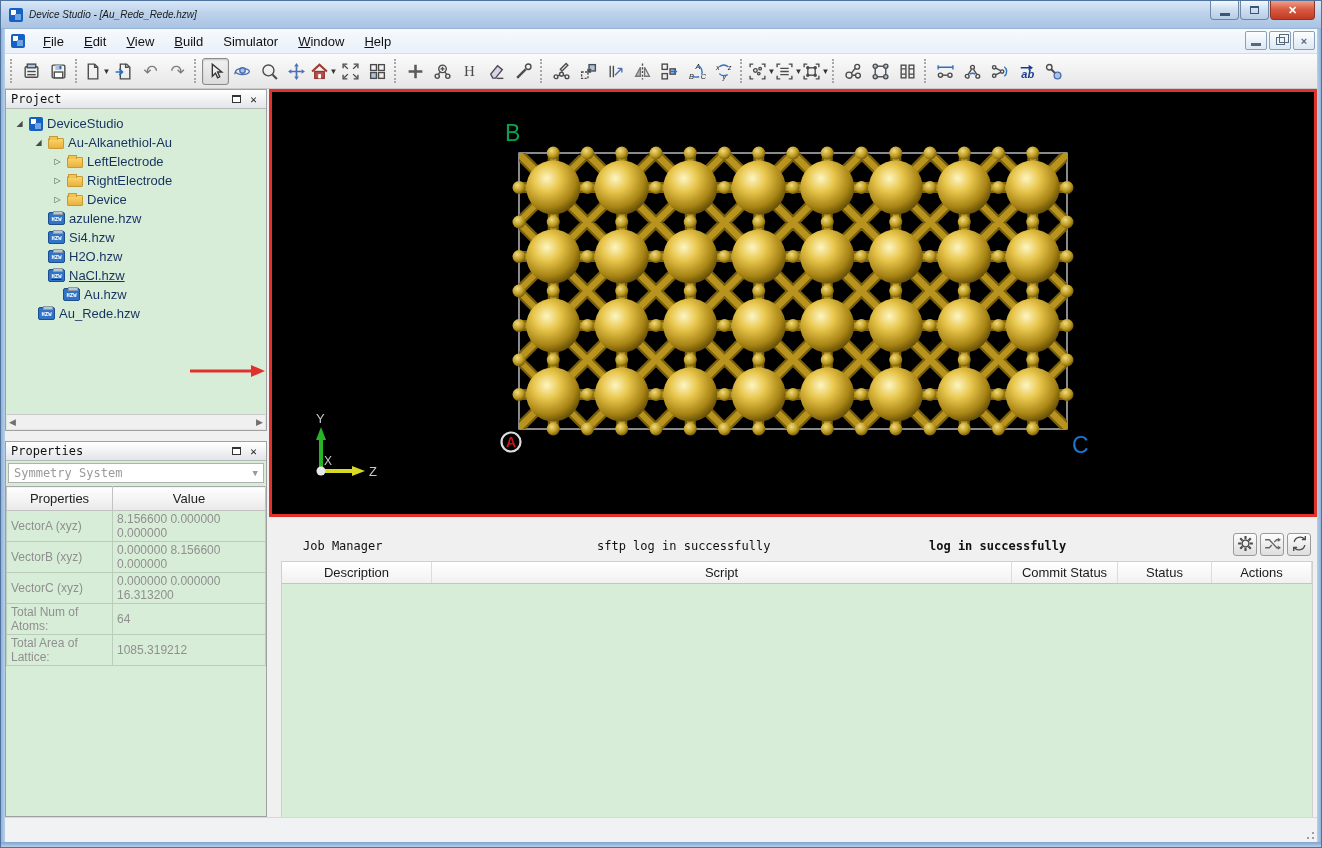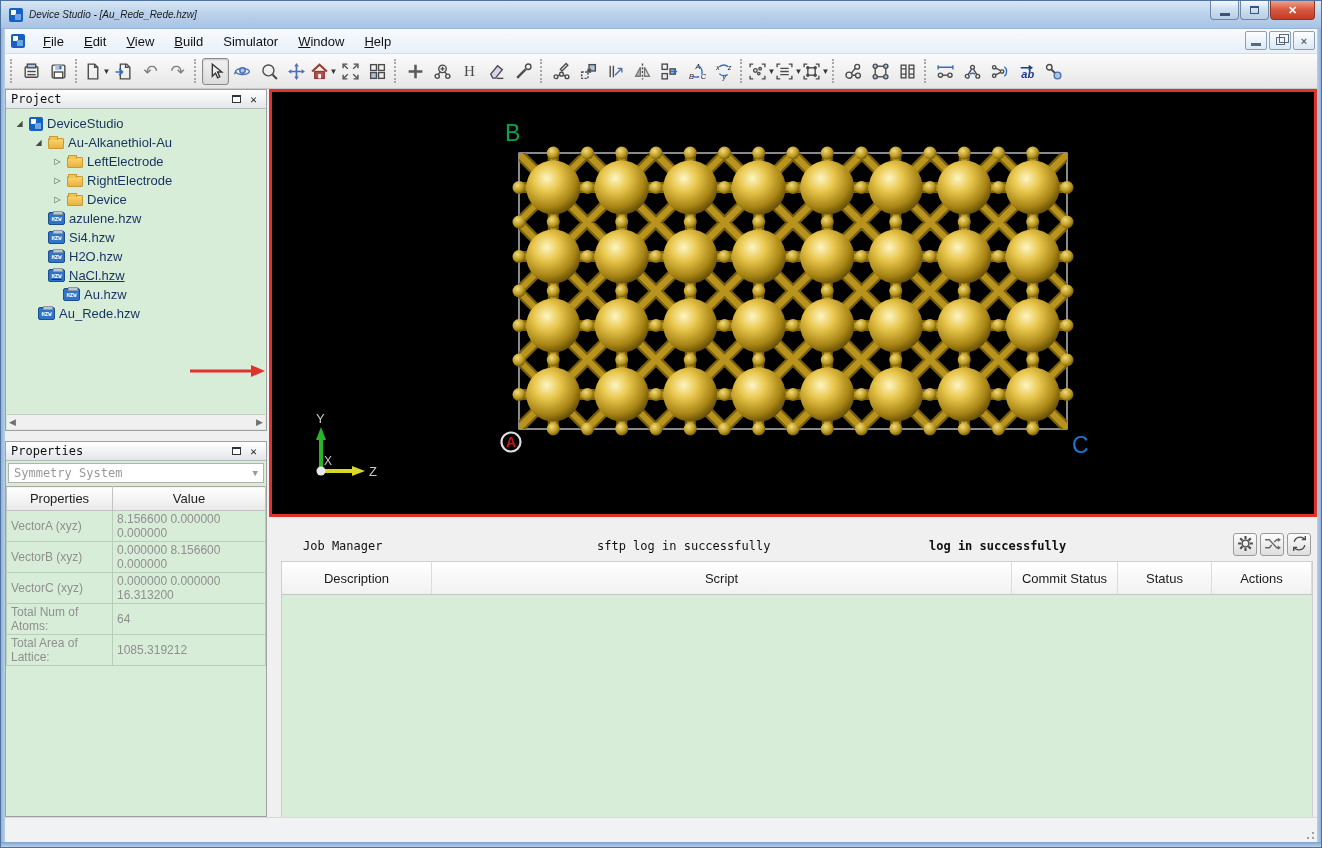--- a/index.html
+++ b/index.html
@@ -83,21 +83,21 @@
   .viewport svg{display:block;width:100%;height:100%;}
   .jobmanager{position:absolute;left:14px;top:442px;width:1032px;height:366px;display:flex;flex-direction:column;}
   .jm-head{height:30px;display:flex;align-items:center;position:relative;
     font-family:"DejaVu Sans Mono",monospace;font-size:12px;color:#111;}
   .jm-title{position:absolute;left:22px;}
   .jm-status1{position:absolute;left:316px;}
   .jm-status2{position:absolute;left:648px;font-weight:bold;}
   .jm-btns{position:absolute;right:2px;top:2px;display:flex;gap:3px;}
   .jm-btn{width:24px;height:23px;border:1px solid #9a9a9a;border-radius:3px;
     background:linear-gradient(#fdfdfd,#dedede);display:flex;align-items:center;justify-content:center;color:#444;}
-  .jm-cols{height:34px;display:flex;background:linear-gradient(#ffffff,#f1f1f1);
+  .jm-cols{height:23px;display:flex;background:linear-gradient(#ffffff,#f1f1f1);
     border:1px solid #cfcfcf;border-bottom:1px solid #c4c4c4;}
   .jm-col{display:flex;align-items:center;justify-content:center;border-right:1px solid #dcdcdc;font-size:13px;color:#1a1a1a;}
   .jm-body{flex:1;background:#d8edd8;border:1px solid #cfcfcf;border-top:none;}
   
   .statusbar{position:absolute;left:4px;top:816px;width:1314px;height:27px;background:#f0f2f4;border-top:1px solid #d8d8d8;}
   .sizegrip{position:absolute;right:3px;bottom:3px;}
   .frame-left,.frame-right{position:absolute;top:28px;bottom:0;width:4px;background:linear-gradient(90deg,#8fb2d9,#b7d0ea);z-index:20;}
   .frame-left{left:0;}
   .frame-right{right:0;background:linear-gradient(90deg,#b7d0ea,#8fb2d9);}
   .frame-bottom{position:absolute;left:0;bottom:0;width:100%;height:5px;background:linear-gradient(#7ea3cc,#b7d0ea);z-index:21;}

